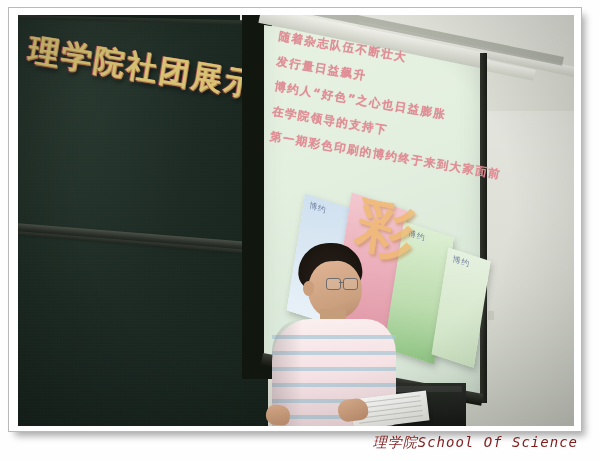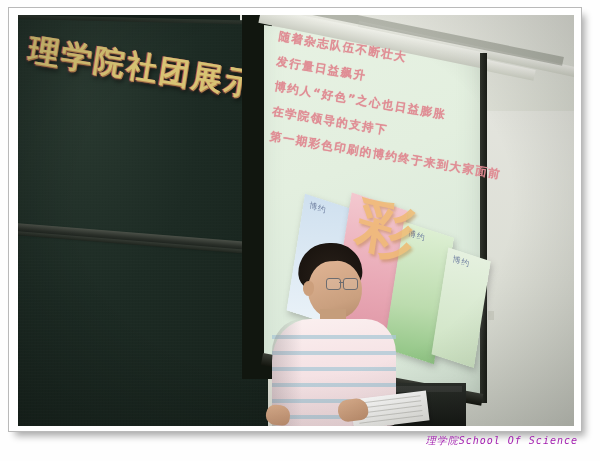--- a/index.html
+++ b/index.html
@@ -284,22 +284,22 @@
     background:
       radial-gradient(ellipse at 50% 45%,rgba(0,0,0,0) 55%,rgba(0,0,0,.22) 100%);
   }
 
   
   .caption{
     position:absolute;left:0;top:434px;width:578px;
     text-align:right;
     font-family:"DejaVu Sans Mono","Liberation Mono",monospace;
     font-style:italic;
-    font-size:10px;
-    color:#a21caf;
+    font-size:14px;
+    color:#7f1d1d;
     letter-spacing:1px;
     white-space:nowrap;
   }
 </style>
 </head>
 <body>
 
 <div class="stage">
 
   <div class="frame">

